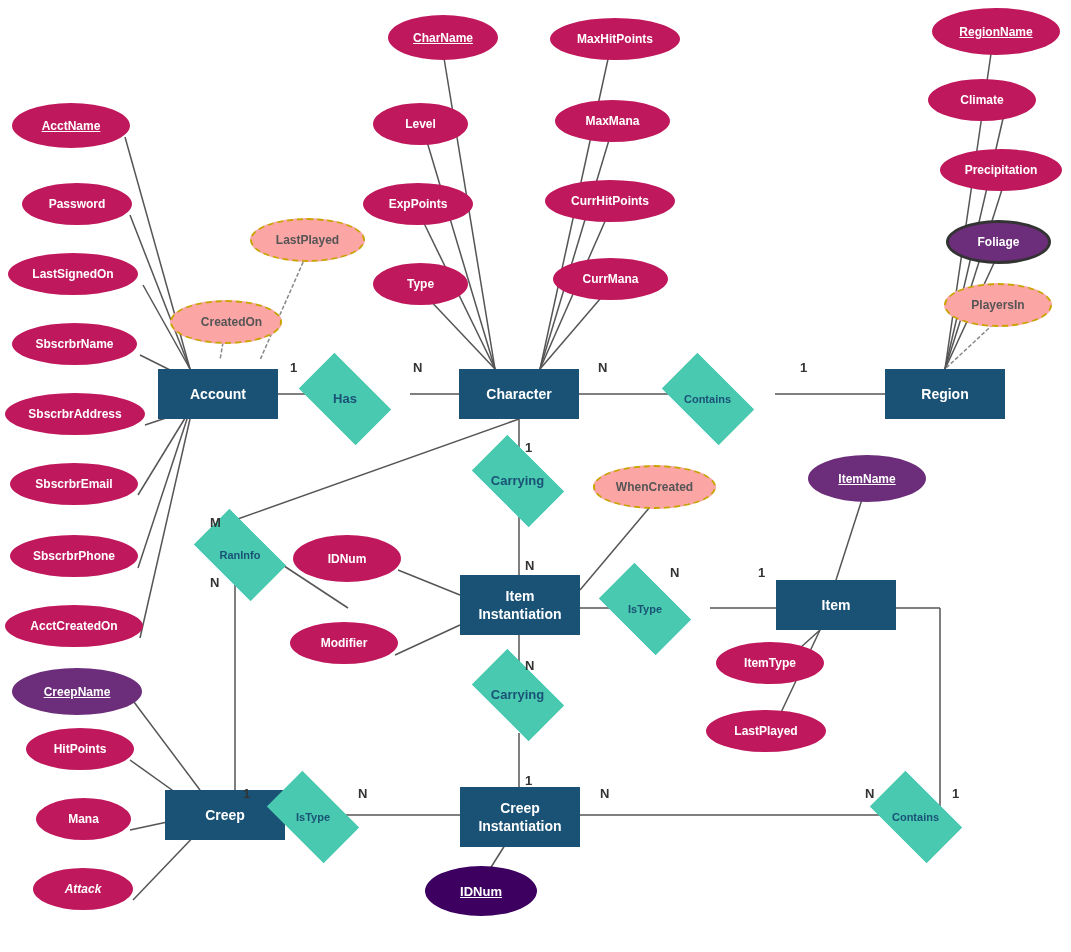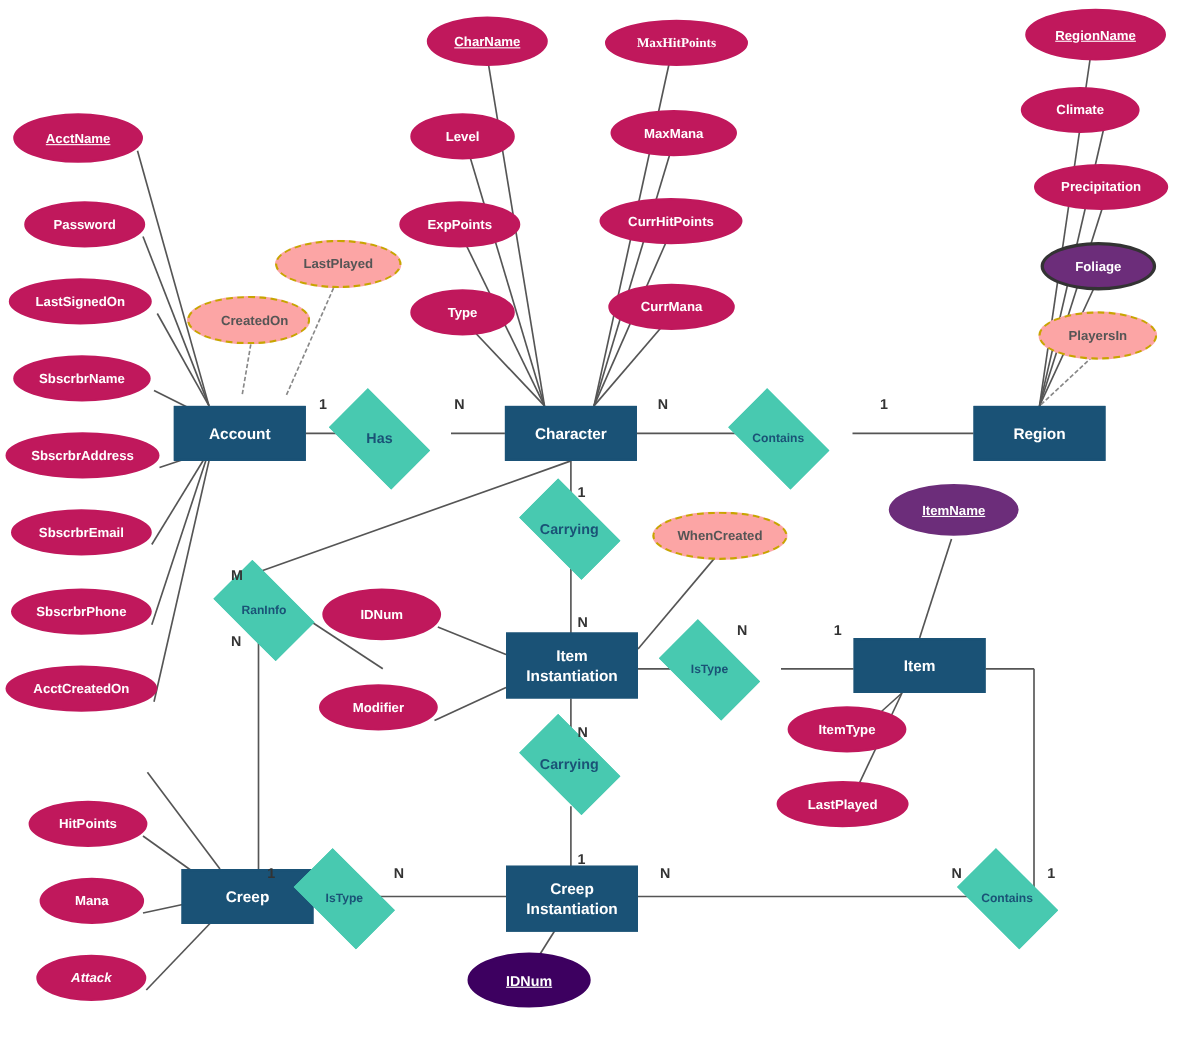--- a/index.html
+++ b/index.html
@@ -266,21 +266,21 @@
   </div>
 
   <div class="diamond-wrapper" style="left:868px;top:789px;width:95px;height:55px;">
     <div class="diamond"></div>
     <span class="diamond-label" style="font-size:11px;">Contains</span>
   </div>
 
   <div class="oval oval-pink" style="left:388px;top:15px;width:110px;height:45px;">
     <span class="oval-underline">CharName</span>
   </div>
-  <div class="oval oval-pink" style="left:550px;top:18px;width:130px;height:42px;font-family:Liberation Serif, serif;">
+  <div class="oval oval-pink" style="left:550px;top:18px;width:130px;height:42px;">
     <span>MaxHitPoints</span>
   </div>
   <div class="oval oval-pink" style="left:555px;top:100px;width:115px;height:42px;">
     <span>MaxMana</span>
   </div>
   <div class="oval oval-pink" style="left:545px;top:180px;width:130px;height:42px;">
     <span>CurrHitPoints</span>
   </div>
   <div class="oval oval-pink" style="left:553px;top:258px;width:115px;height:42px;">
     <span>CurrMana</span>
@@ -316,34 +316,37 @@
   <div class="oval oval-pink" style="left:10px;top:535px;width:128px;height:42px;">
     <span>SbscrbrPhone</span>
   </div>
   <div class="oval oval-pink" style="left:5px;top:605px;width:138px;height:42px;">
     <span>AcctCreatedOn</span>
   </div>
 
   <div class="oval oval-yellow" style="left:250px;top:218px;width:115px;height:44px;">
     <span>LastPlayed</span>
   </div>
-  <div class="oval oval-yellow" style="left:170px;top:269px;width:112px;height:44px;padding-left:11px;">
+  <div class="oval oval-yellow" style="left:170px;top:300px;width:112px;height:44px;padding-left:11px;">
     <span>CreatedOn</span>
   </div>
   <div class="oval oval-yellow" style="left:593px;top:465px;width:123px;height:44px;">
     <span>WhenCreated</span>
   </div>
   <div class="oval oval-yellow" style="left:944px;top:283px;width:108px;height:44px;">
     <span>PlayersIn</span>
   </div>
 
   <div class="oval oval-dark-purple-outline" style="left:946px;top:220px;width:105px;height:44px;">
     <span>Foliage</span>
   </div>
-  <div class="oval oval-dark-purple" style="left:808px;top:440px;width:118px;height:47px;">
+  <div class="oval oval-dark-purple" style="left:12px;top:668px;width:130px;height:47px;">
+    <span class="oval-underline">CreepName</span>
+  </div>
+  <div class="oval oval-dark-purple" style="left:808px;top:455px;width:118px;height:47px;">
     <span class="oval-underline">ItemName</span>
   </div>
 
   <div class="oval oval-pink" style="left:932px;top:8px;width:128px;height:47px;">
     <span class="oval-underline">RegionName</span>
   </div>
   <div class="oval oval-pink" style="left:928px;top:79px;width:108px;height:42px;">
     <span>Climate</span>
   </div>
   <div class="oval oval-pink" style="left:940px;top:149px;width:122px;height:42px;">

